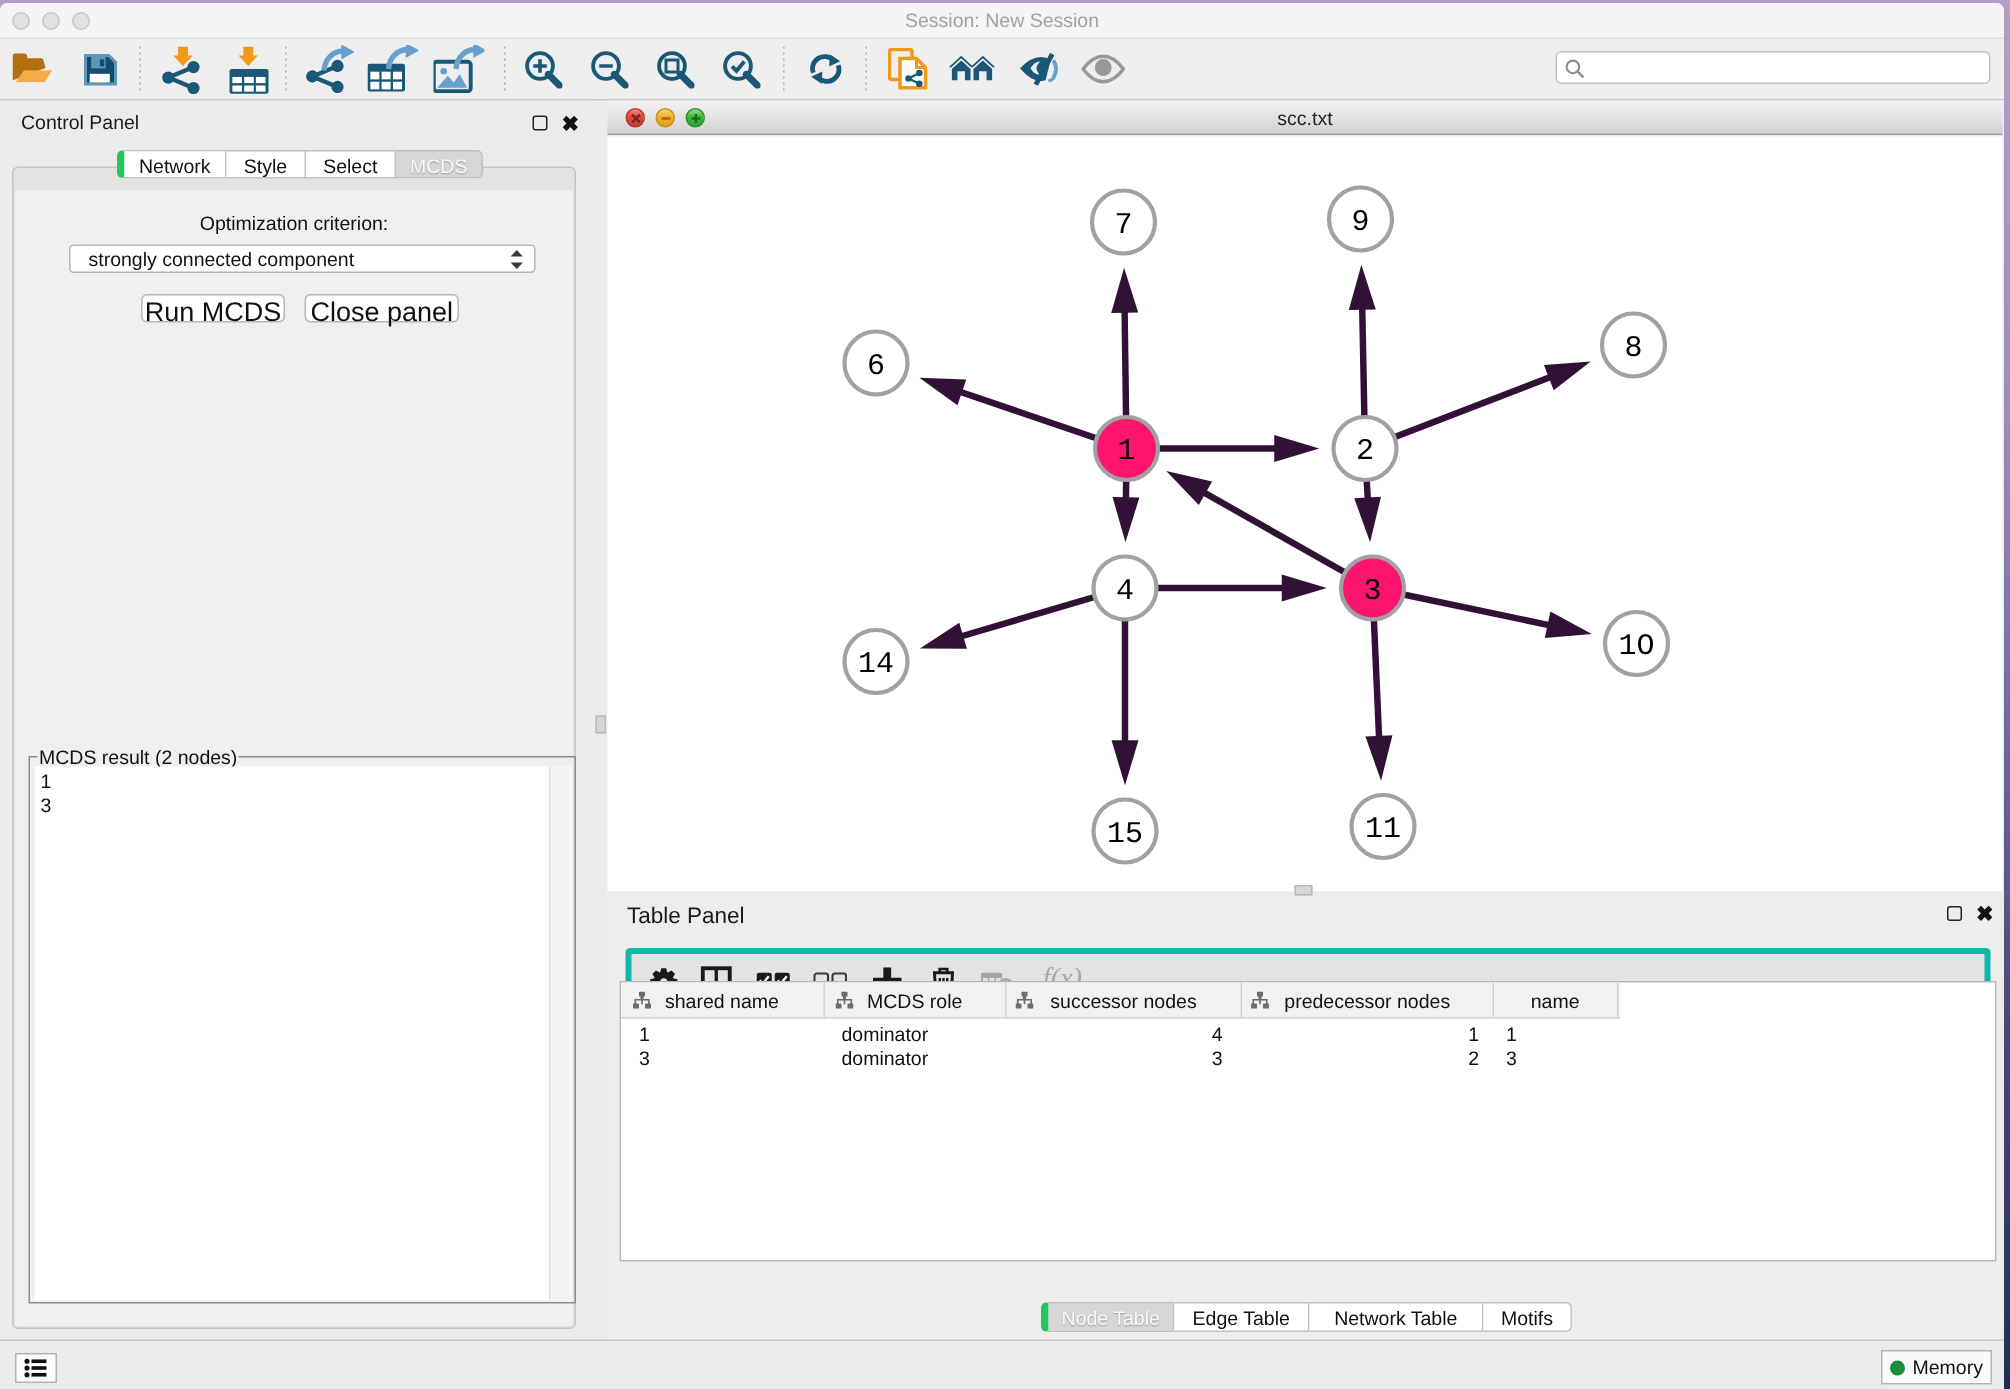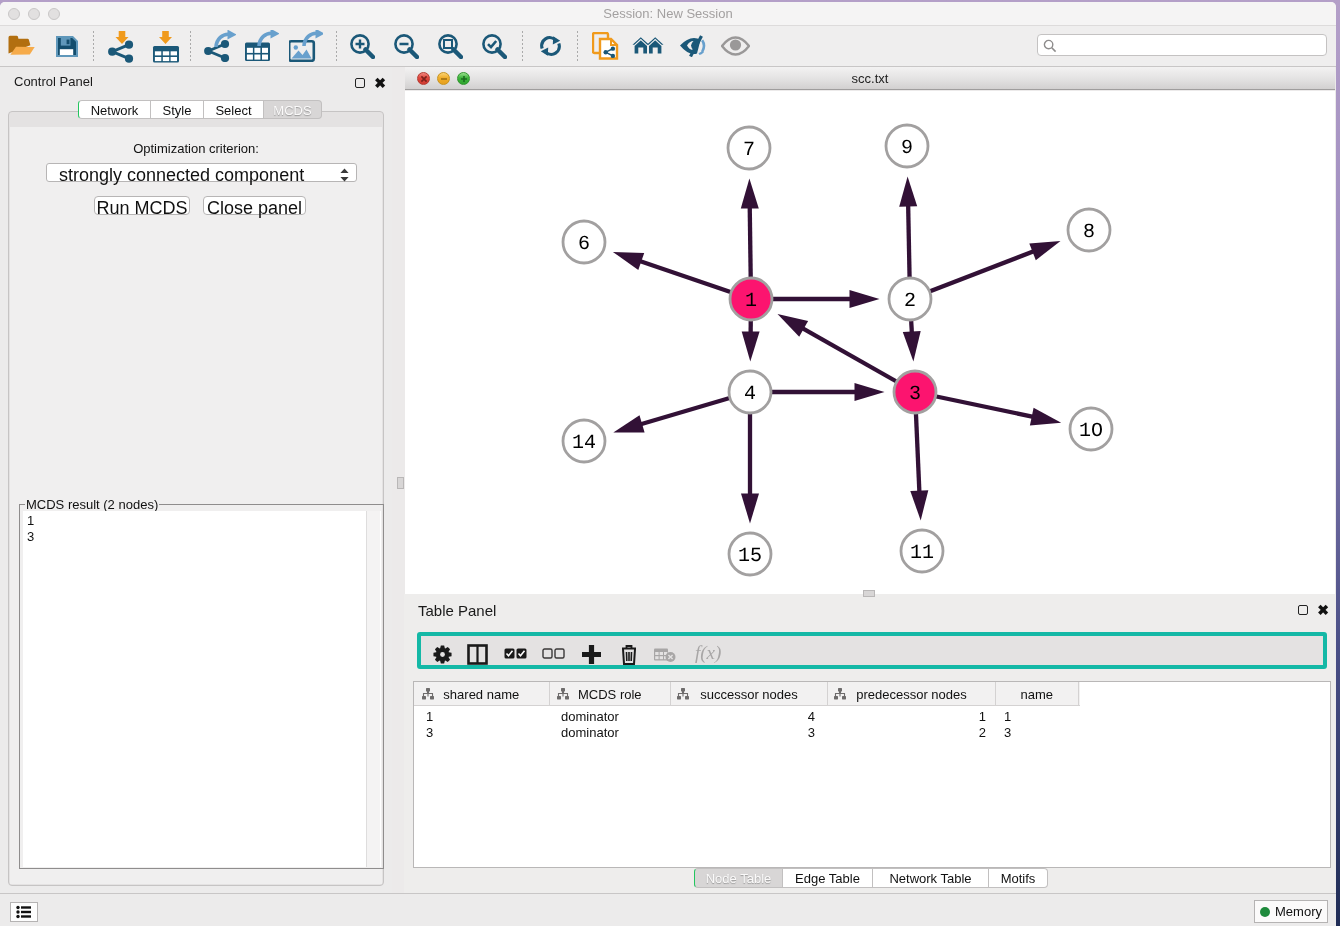--- a/index.html
+++ b/index.html
@@ -19,49 +19,49 @@
 #search svg { position:absolute; left:5px; top:4px; }
 
 #cpanel { position:absolute; left:0; top:65px; width:392px; height:826px; background:#ecebeb; }
 #cpanel .hdr { position:absolute; left:14px; top:7px; font-size:13px; color:#1a1a1a; }
 .paneicons { position:absolute; right:6px; top:6px; }
 .sqico { display:inline-block; width:10px; height:10px; border:1.6px solid #222; border-radius:2px; vertical-align:middle; margin-right:9px; }
 .xico { display:inline-block; font-size:14px; color:#111; font-weight:bold; vertical-align:middle; }
 
 .tabs { position:absolute; display:flex; z-index:5; }
 .tab { font-size:13px; color:#111; background:#fff; border:1px solid #c2c0c0; border-left:none; padding:2px 0 3px; text-align:center; }
-.tab.first { border-left:1px solid #22c55e; border-radius:4px 0 0 4px; }
+.tab.first { border-left:5px solid #22c55e; border-radius:4px 0 0 4px; }
 .tab.last { border-radius:0 4px 4px 0; }
 .tab.sel { background:#d8d6d6; color:#fbfafa; text-shadow:0 1px 1px #999; }
 #cptabs { left:78px; top:33px; z-index:5; }
 #cptabs .tab { height:19px; }
 
 #cpcontent { position:absolute; left:8px; top:44px; width:376px; height:775px; background:#e4e2e2; border:1px solid #c6c4c4; border-radius:4px; }
 #cpinner { position:absolute; left:10px; top:60px; width:372px; height:757px; background:#f0efef; }
 #optlabel { position:absolute; left:0; top:14px; width:100%; text-align:center; font-size:13px; color:#111; }
-#combo { position:absolute; left:36px; top:36px; width:311px; height:19px; background:#fff; border:1px solid #b7b5b5; border-radius:3px; font-size:18px; color:#111; padding:1px 0 0 12px; }
+#combo { position:absolute; left:36px; top:36px; width:311px; height:19px; background:#fff; border:1px solid #b7b5b5; border-radius:3px; font-size:13px; color:#111; padding:1px 0 0 12px; }
 #combo .arrows { position:absolute; right:6px; top:2px; }
 .btn { position:absolute; height:19px; background:#fff; border:1px solid #b7b5b5; border-radius:4px; font-size:18px; color:#111; text-align:center; padding-top:1px; }
 
 #mcdsbox { position:absolute; left:9px; top:377px; width:365px; height:365px; border:1px solid #8f8d8d; }
 #mcdsbox .legend { position:absolute; left:5px; top:-8px; background:#f0efef; font-size:13px; padding:0 1px; color:#111; }
 #mcdstext { position:absolute; left:3px; top:6px; width:358px; height:356px; background:#fff; font-size:13px; line-height:16px; padding:2px 0 0 4px; color:#111; }
 #mcdsscroll { position:absolute; right:3px; top:6px; width:14px; height:356px; background:#f4f3f3; border-left:1px solid #dedddd; }
 
 #netframe { position:absolute; left:405px; top:65px; width:930px; height:527px; }
 #nettitle { position:absolute; left:0; top:0; width:100%; height:23px; background:linear-gradient(180deg,#f3f2f2 0%,#e3e2e2 55%,#d2d0d0 100%); border-bottom:1px solid #9f9d9d; }
 #nettitle .title { position:absolute; top:4px; width:100%; text-align:center; font-size:13px; color:#222; }
 .tl { position:absolute; top:5px; width:13px; height:13px; border-radius:50%; }
 .tl svg { display:block; margin:1.5px auto 0; }
 #netcanvas { position:absolute; left:0; top:24px; width:930px; height:503px; background:#fff; }
 
 #tpanel { position:absolute; left:404px; top:592px; width:931px; height:299px; background:#eeedec; }
 #tpanel .hdr { position:absolute; left:14px; top:8px; font-size:15px; color:#1a1a1a; }
 #ttoolbar { position:absolute; left:13px; top:38px; width:910px; height:37px; background:#e4e2e2; border:4px solid #14b8a6; border-radius:3px; }
-#ttable { position:absolute; left:9px; top:87px; width:918px; height:187px; background:#fff; border:1px solid #b9b7b7; }
+#ttable { position:absolute; left:9px; top:60px; width:918px; height:187px; background:#fff; border:1px solid #b9b7b7; }
 #thead { position:absolute; left:0; top:0; width:666px; height:24px; background:#f2f1f1; border-bottom:1px solid #d4d2d2; }
 .thcell { position:absolute; top:0; height:24px; border-right:1px solid #d4d2d2; font-size:13px; color:#111; text-align:center; padding-top:5px; }
 .trow { position:absolute; font-size:13px; color:#111; }
 #ttabs { left:290px; top:274px; }
 #ttabs .tab { height:20px; }
 
 #statusbar { position:absolute; left:0; top:891px; width:1336px; height:33px; background:#ecebeb; border-top:1px solid #c8c6c6; }
 #listbtn { position:absolute; left:10px; top:8px; width:28px; height:20px; background:#fdfdfd; border:1px solid #b5b3b3; }
 #membtn { position:absolute; right:8px; top:6px; width:74px; height:23px; background:#fbfafa; border:1px solid #b5b3b3; font-size:13px; color:#111; text-align:center; padding-top:3px; }
 #membtn .dot { display:inline-block; width:10px; height:10px; border-radius:50%; background:#1e8a3c; margin-right:5px; vertical-align:-1px; }

